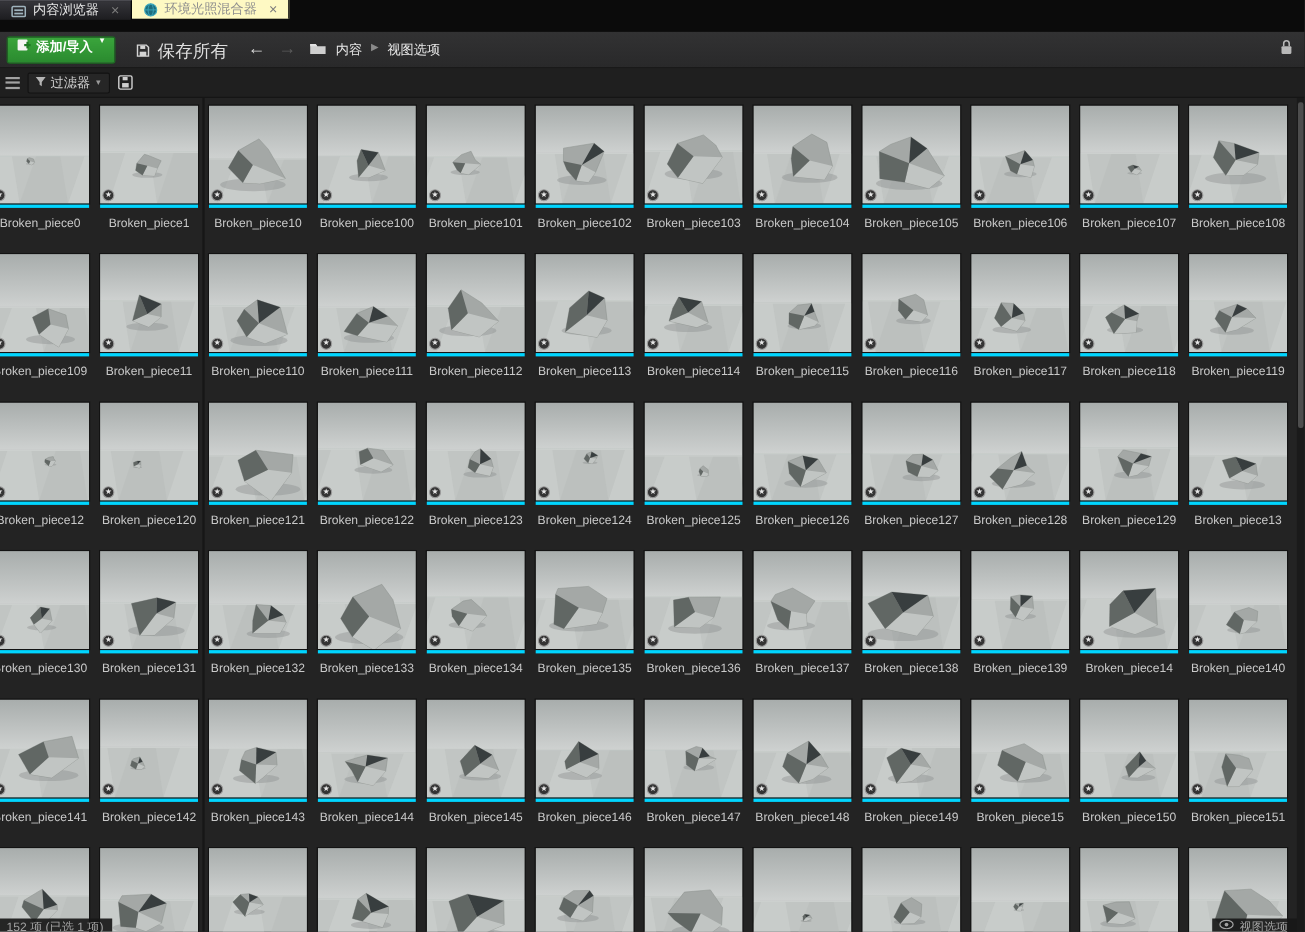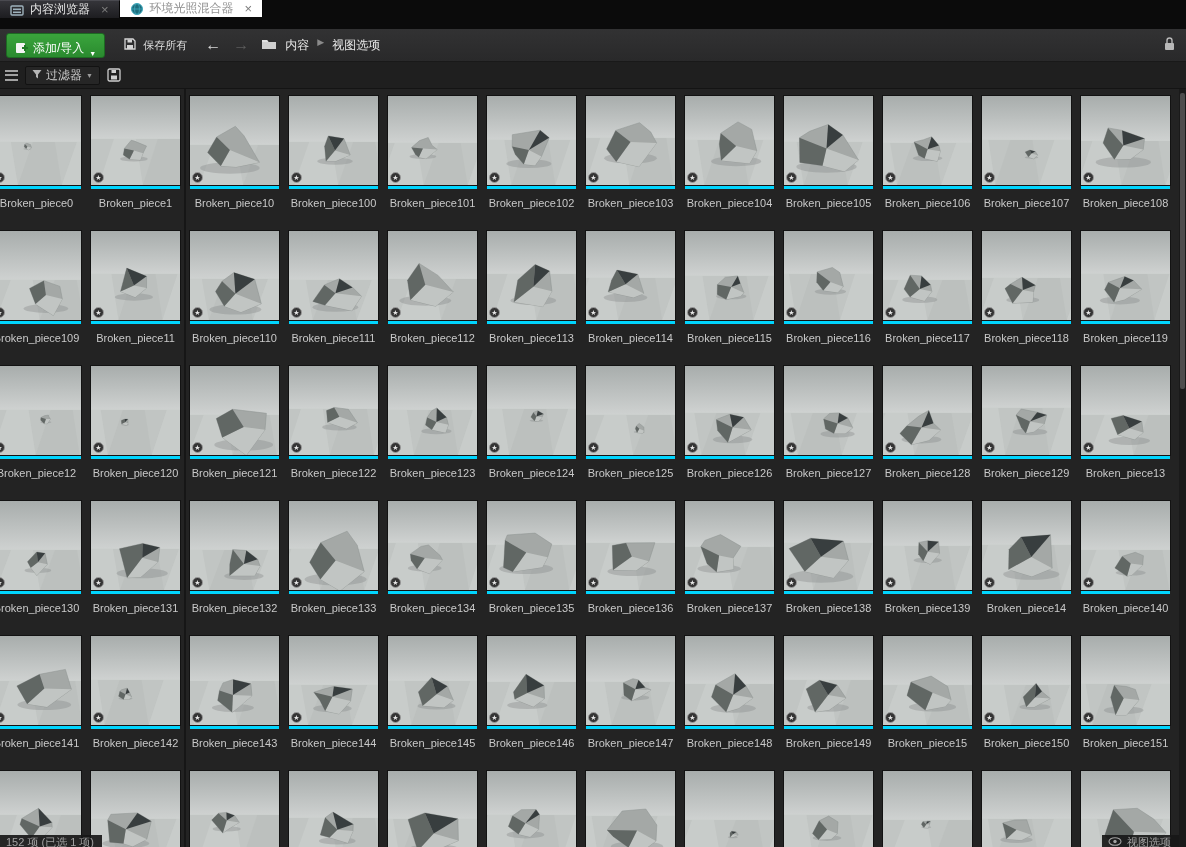--- a/index.html
+++ b/index.html
@@ -3,35 +3,35 @@
 <meta charset="utf-8">
 <style>
   *{margin:0;padding:0;box-sizing:border-box}
   html,body{width:1186px;height:847px;overflow:hidden;background:#232323;
     font-family:"Liberation Sans",sans-serif;position:relative;color:#ccc}
 
   
   .tabbar{position:absolute;top:0;left:0;width:100%;height:29px;background:#0b0b0b;
     display:flex;align-items:flex-start}
   .tab{display:flex;align-items:center;gap:6px;padding:0 10px;font-size:12px;
-    color:#8f8f8f;background:#ffffff;border-right:1px solid #050505;cursor:default}
+    color:#8f8f8f;background:#fef9c3;border-right:1px solid #050505;cursor:default}
   .tab.active{background:linear-gradient(#35353a,#1d1d20);color:#e6e6e6;
     border-top:1px solid #4a4a50}
   .tab .close{margin-left:5px;color:#7d7d7d;font-size:13px;line-height:13px}
   .tabicon{width:14px;height:14px;display:inline-block}
 
   
   .toolbar{position:absolute;top:29px;left:0;width:100%;height:33px;
     background:linear-gradient(#323233,#29292a);border-bottom:1px solid #191919;
     display:flex;align-items:center;padding:0 6px;gap:12px}
-  .btn-green{display:flex;align-items:flex-end;gap:5px;height:25px;padding:0 8px;
+  .btn-green{display:flex;align-items:flex-start;gap:5px;height:25px;padding:0 8px;
     background:linear-gradient(#3aa53c,#2a8a2f);border:1px solid #1d6a22;border-radius:3px;
-    color:#fff;font-weight:normal;font-size:12px;cursor:pointer}
-  .btn-flat{display:flex;align-items:center;gap:6px;height:25px;padding:0 6px;
-    font-size:11px;color:#dedede;cursor:pointer;background:transparent;border:none}
+    color:#fff;font-weight:bold;font-size:12px;cursor:pointer}
+  .btn-flat{display:flex;align-items:flex-end;gap:6px;height:25px;padding:0 6px;
+    font-size:16px;color:#dedede;cursor:pointer;background:transparent;border:none}
   .navarrow{font-size:16px;line-height:16px;cursor:pointer}
   .nav-back{color:#d8d8d8}
   .nav-fwd{color:#5c5c5c}
   .crumb{display:flex;align-items:flex-start;gap:8px;font-size:12px}
   .crumb .item{color:#e8e8e8;cursor:pointer}
   .crumb .sep{color:#8a8a8a;font-size:9px}
   .toolbar-right{margin-left:auto;display:flex;align-items:center;padding-right:4px}
 
   
   .filterbar{position:absolute;top:62px;left:0;width:100%;height:27px;background:#1f1f1f;

